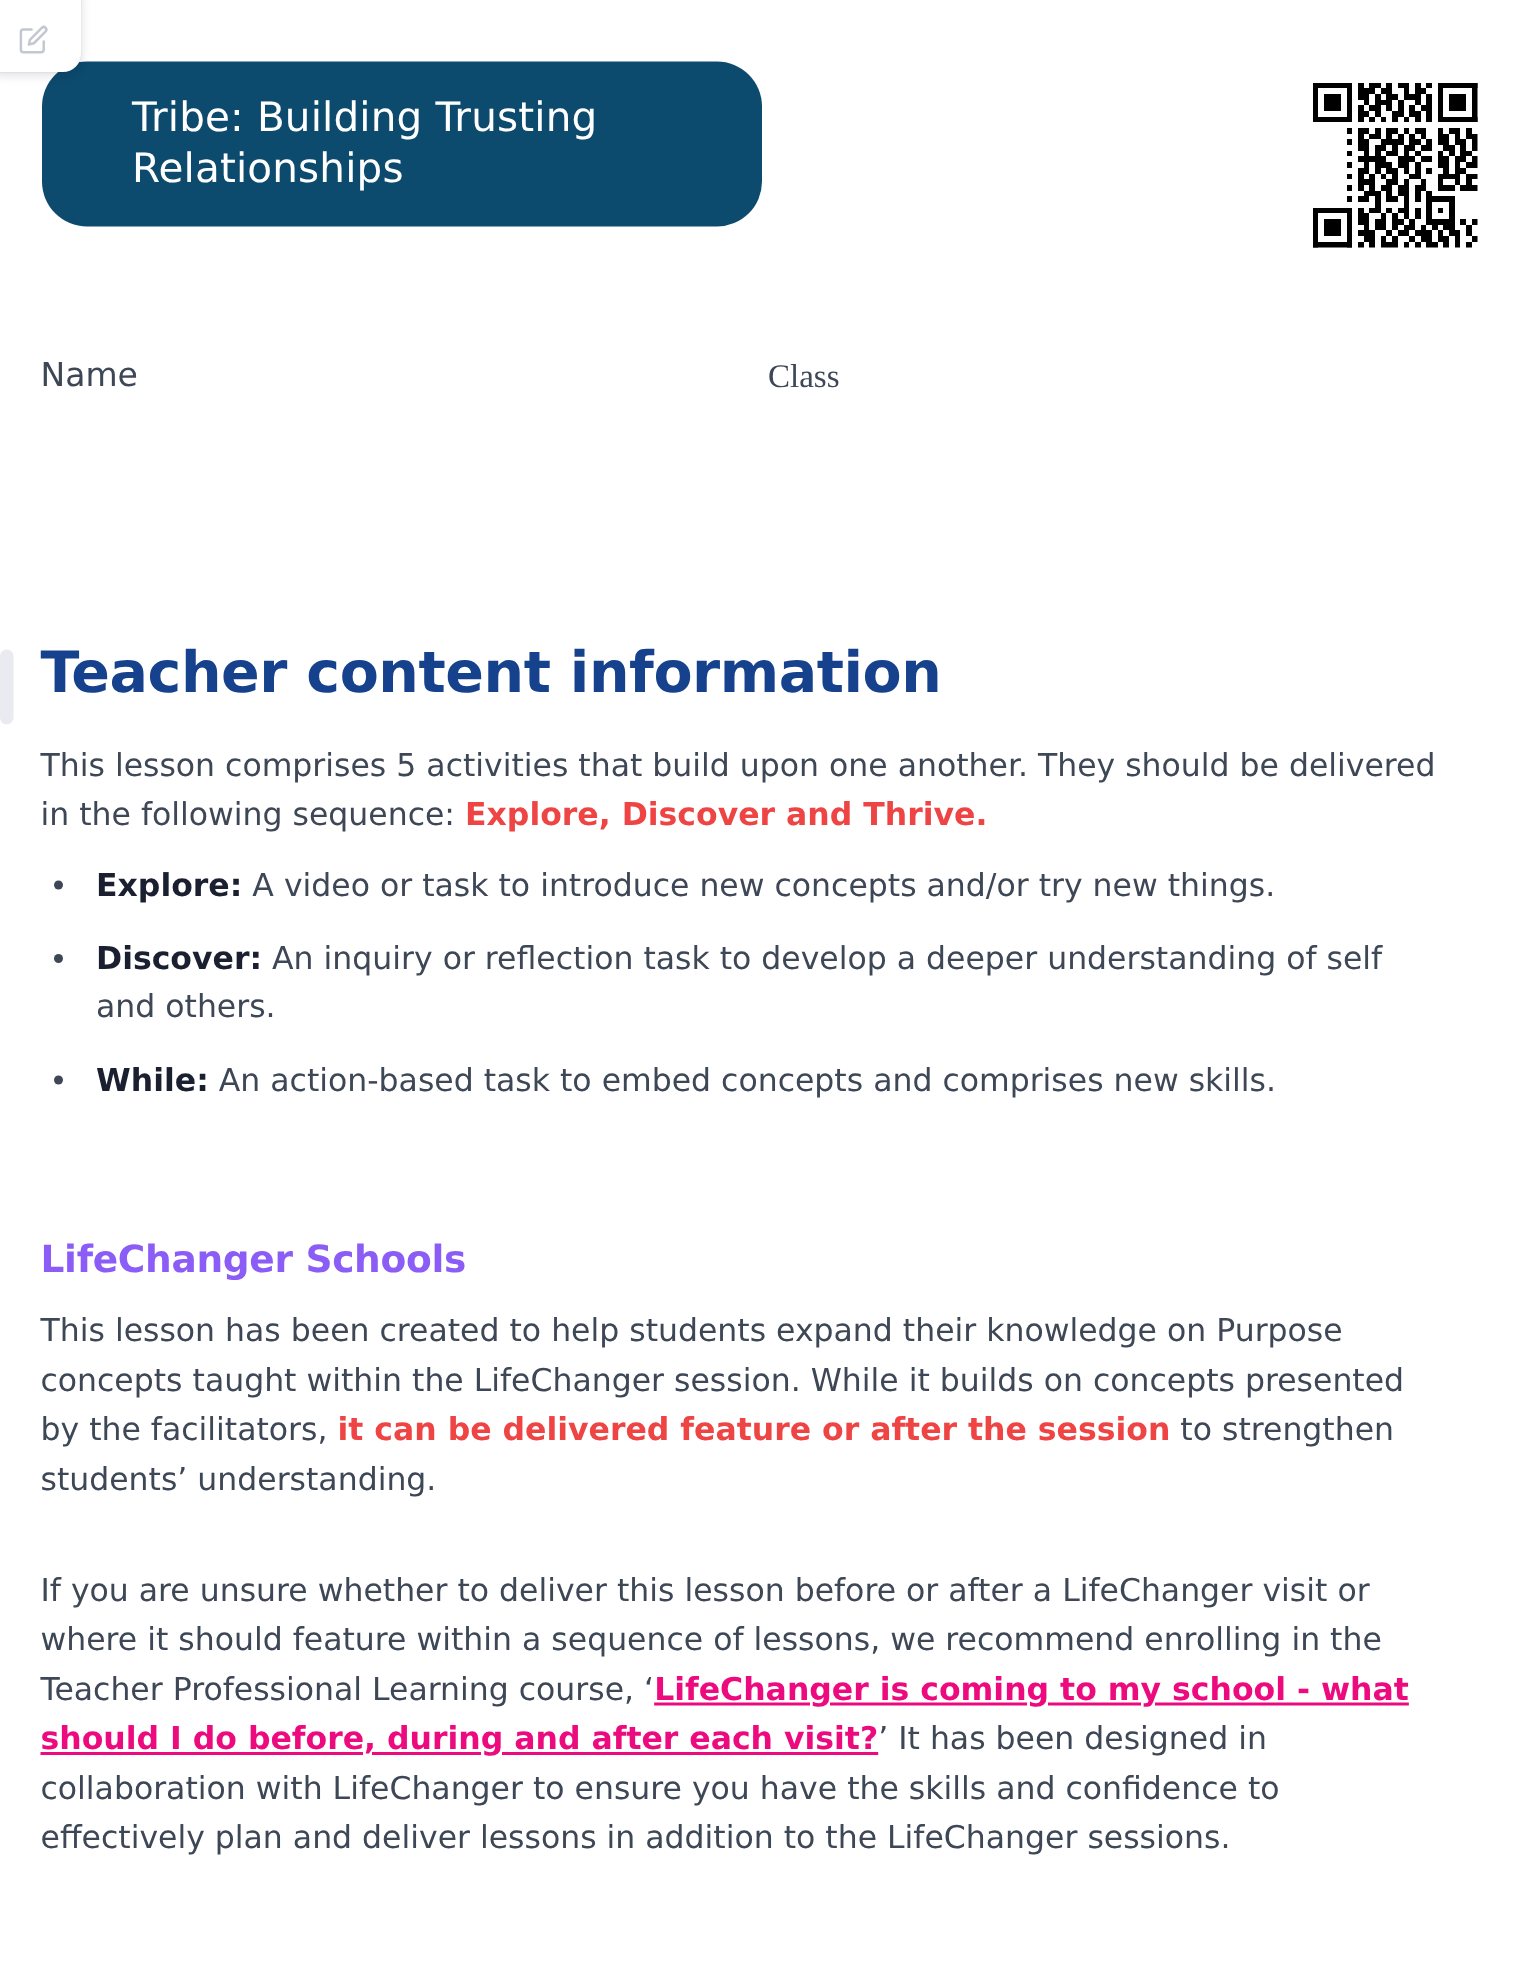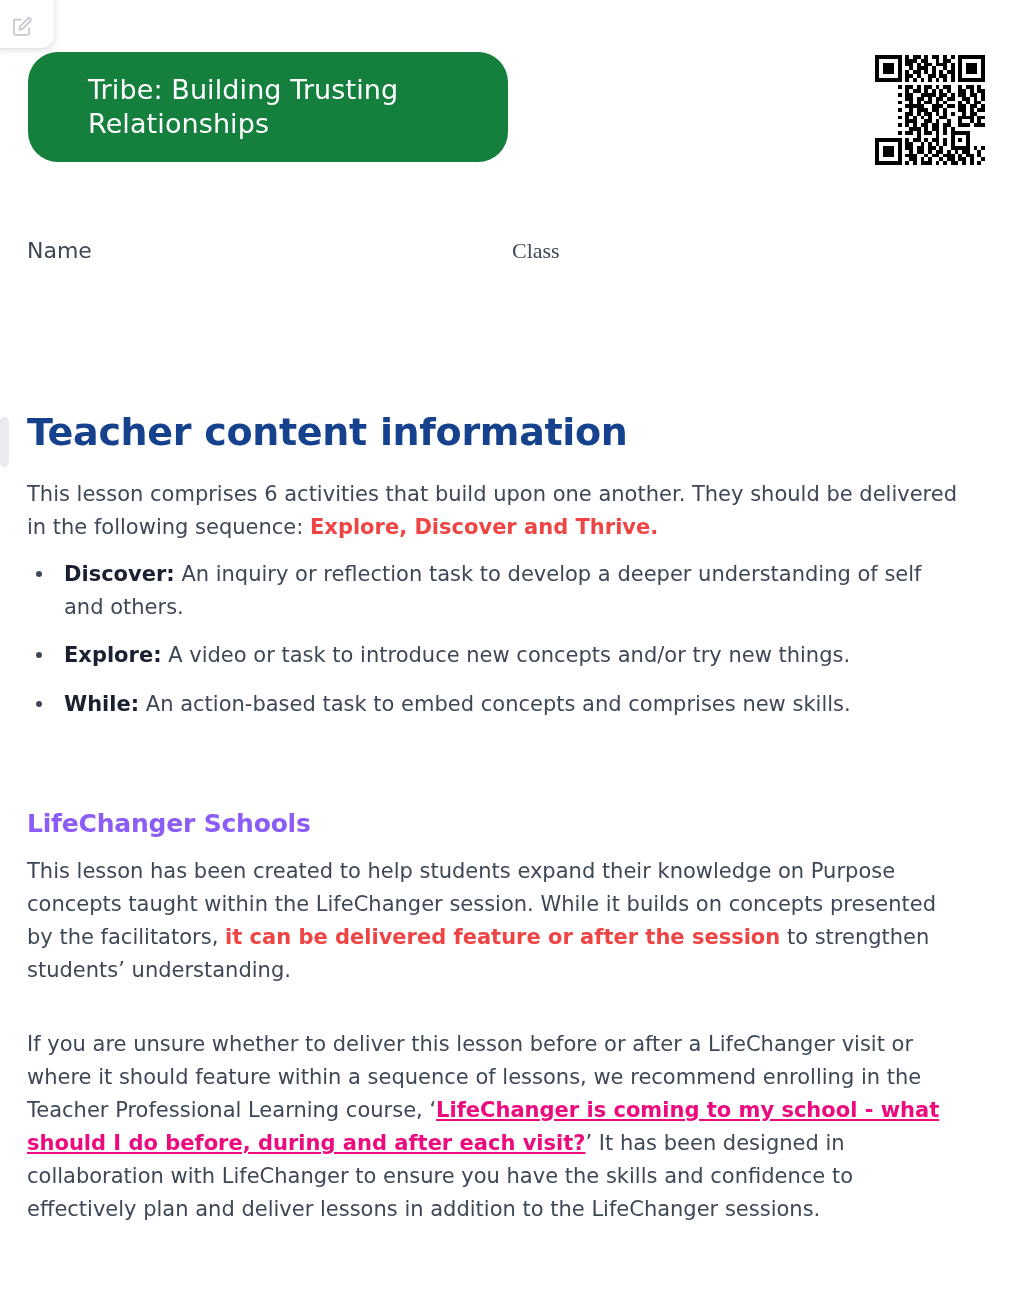--- a/index.html
+++ b/index.html
@@ -33,24 +33,24 @@
     justify-content: center;
     padding-bottom: 10px;
     z-index: 5;
   }
   .edit-card svg { display: block; }
 
   
   .title-badge {
     position: absolute;
     left: 28px;
-    top: 52px;
+    top: 41px;
     width: 480px;
     min-height: 110px;
-    background: #15803d;
+    background: #0c4a6e;
     border-radius: 30px;
     padding: 20px 30px 20px 60px;
     display: flex;
     align-items: center;
     z-index: 2;
   }
   .title-badge .title-text {
     color: #ffffff;
     font-family: "DejaVu Sans", sans-serif;
     font-size: 27px;
@@ -84,21 +84,21 @@
     color: #3e4756;
     font-weight: 400;
   }
   .field-label.name  { left: 27px; top: 0; }
   .field-label.class { left: 512px; top: 0; font-family: Liberation Serif, serif; }
 
   
   .content {
     position: absolute;
     left: 0;
-    top: 410px;
+    top: 426px;
     width: 986px;
   }
 
   .section-head {
     position: relative;
     padding-left: 27px;
     margin-bottom: 22px;
   }
   .section-head .accent-bar {
     position: absolute;
@@ -418,25 +418,25 @@
   <div class="field-label class">Class</div>
 </div>
 
 <div class="content">
 
   <div class="section-head">
     <span class="accent-bar"></span>
     <h1>Teacher content information</h1>
   </div>
 
-  <p class="body-text"><span>This lesson comprises 6 activities that build upon one another. They should be delivered in the following sequence: </span><b>Explore, Discover and Thrive.</b></p>
+  <p class="body-text"><span>This lesson comprises 5 activities that build upon one another. They should be delivered in the following sequence: </span><b>Explore, Discover and Thrive.</b></p>
 
   <ul class="bullets">
+    <li><b>Explore:</b><span> A video or task to introduce new concepts and/or try new things.</span></li>
     <li><b>Discover:</b><span> An inquiry or reflection task to develop a deeper understanding of self and others.</span></li>
-    <li><b>Explore:</b><span> A video or task to introduce new concepts and/or try new things.</span></li>
     <li><b>While:</b><span> An action-based task to embed concepts and comprises new skills.</span></li>
   </ul>
 
   <div class="spacer-lg"></div>
 
   <h2 class="sub-head">LifeChanger Schools</h2>
 
   <p class="body-text"><span>This lesson has been created to help students expand their knowledge on Purpose concepts taught within the LifeChanger session. While it builds on concepts presented by the facilitators, </span><b>it can be delivered feature or after the session</b><span> to strengthen students’ understanding.</span></p>
 
   <div class="spacer-md"></div>

